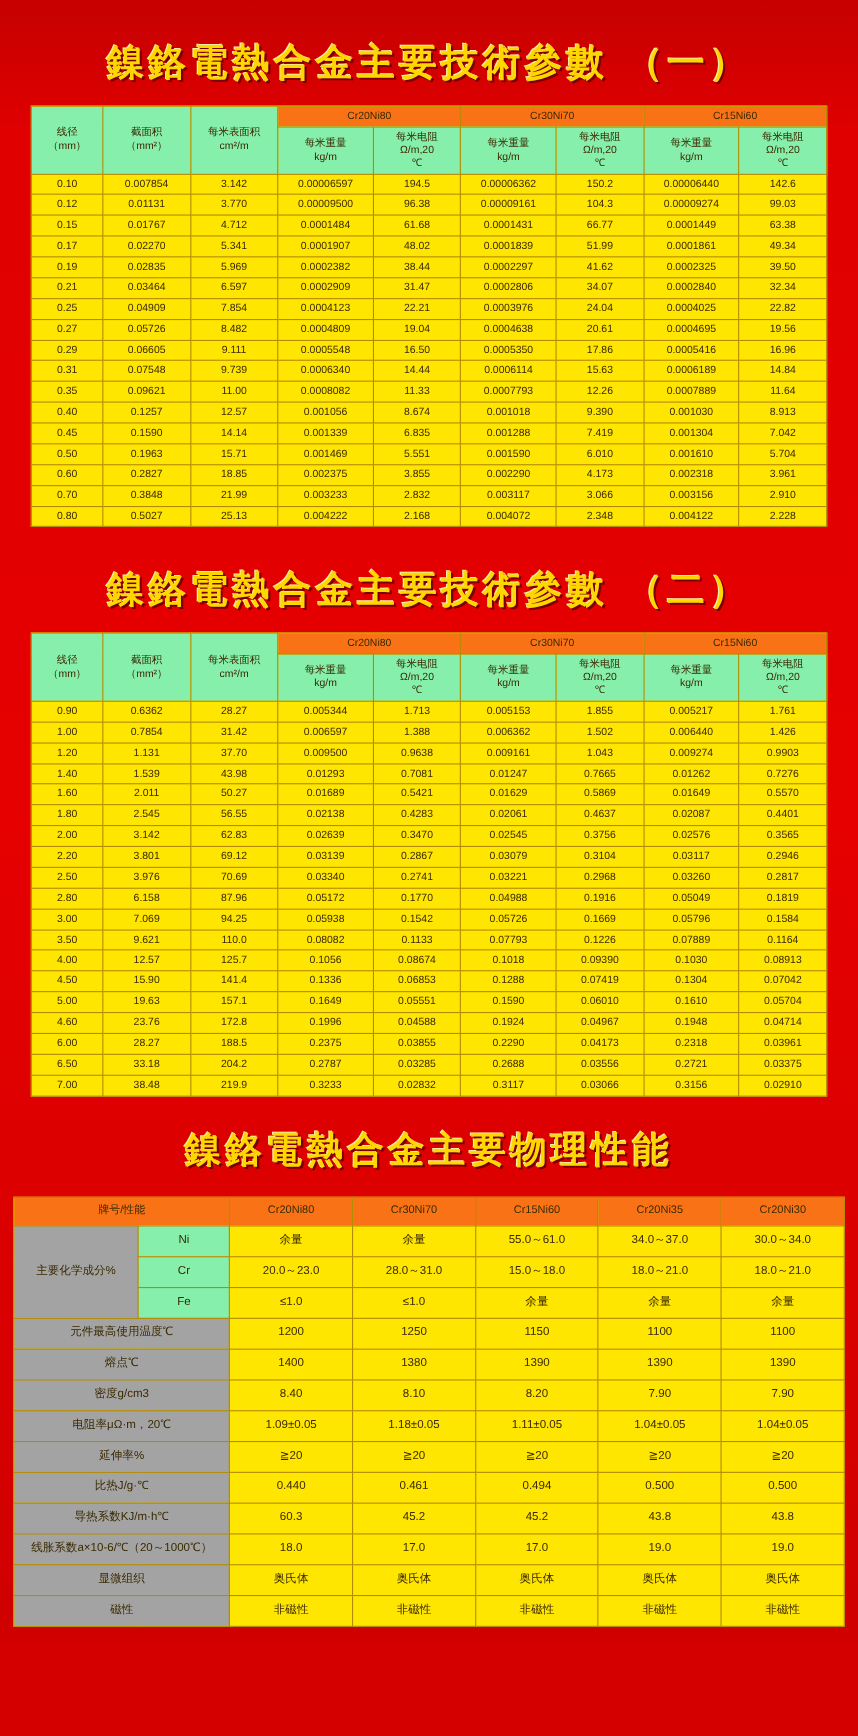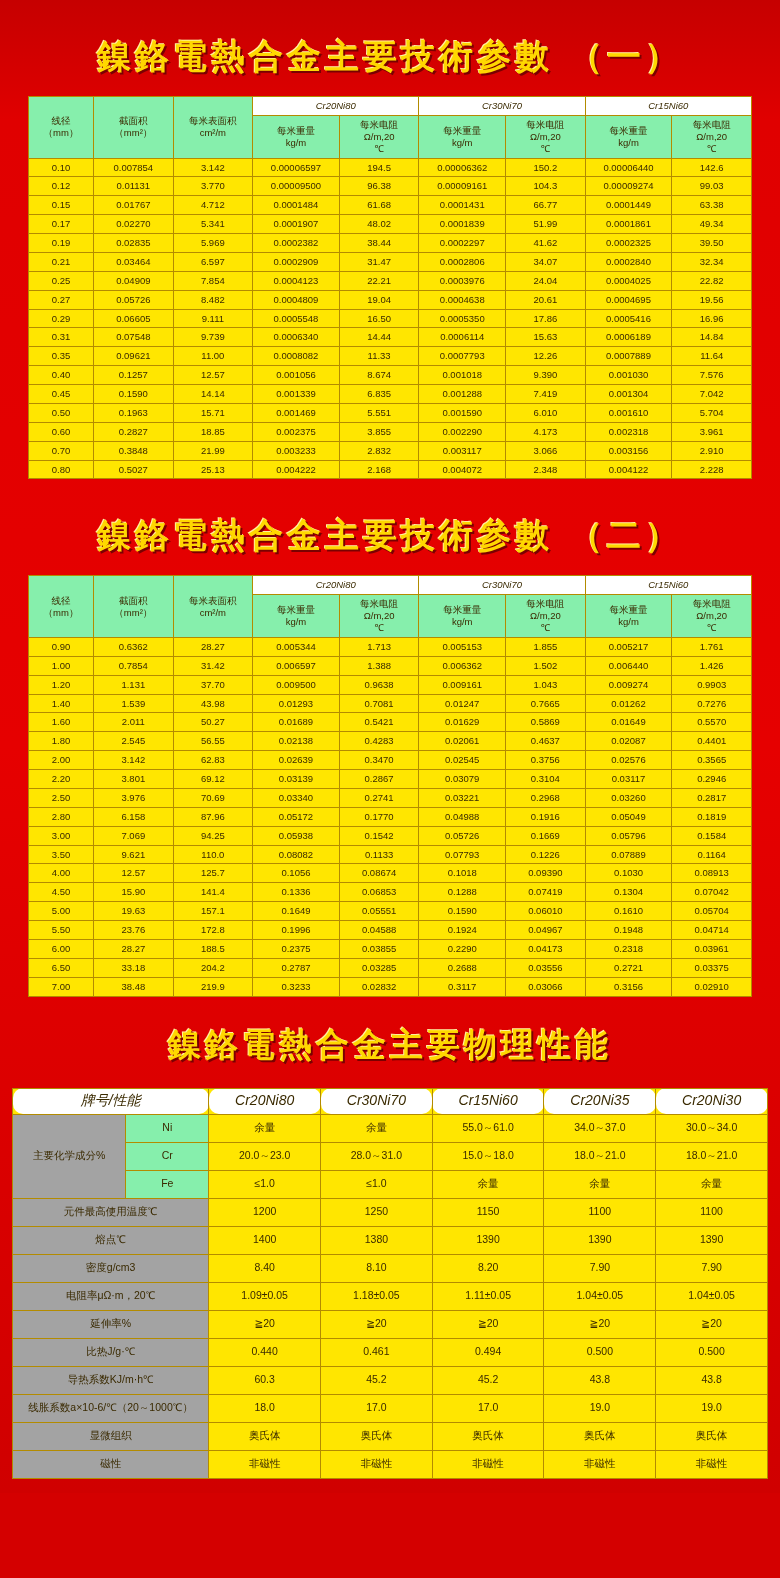--- a/index.html
+++ b/index.html
@@ -41,29 +41,29 @@
     padding: 3px 1px;
     line-height: 1.25;
     font-weight: normal;
   }
   thead td, thead th {
     background: #86efac;
     font-size: 9.5px;
     color: #3a2a00;
   }
   tbody td { height: 18px; }
-  .grp { background: #ffffff; font-style: italic; }
+  .grp { background: #f97316; }
 
   
   .phys td {
     font-size: 10.5px;
     height: 28px;
     padding: 3px 2px;
   }
-  .phys thead td { font-size: 14px; height: 26px; border-radius: 10px; }
+  .phys thead td { font-size: 10px; height: 26px; }
   .phys .rowlabel { background: #a3a3a3; }
   .phys .sub { background: #86efac; }
 </style>
 </head>
 <body>
 
 <div class="title title-1">鎳鉻電熱合金主要技術參數 （一）</div>
 
 <div class="table-wrap">
   <table>
@@ -250,21 +250,21 @@
         </tr>
         <tr>
           <td>0.40</td>
           <td>0.1257</td>
           <td>12.57</td>
           <td>0.001056</td>
           <td>8.674</td>
           <td>0.001018</td>
           <td>9.390</td>
           <td>0.001030</td>
-          <td>7.576</td>
+          <td>8.913</td>
         </tr>
         <tr>
           <td>0.45</td>
           <td>0.1590</td>
           <td>14.14</td>
           <td>0.001339</td>
           <td>6.835</td>
           <td>0.001288</td>
           <td>7.419</td>
           <td>0.001304</td>
@@ -541,21 +541,21 @@
           <td>19.63</td>
           <td>157.1</td>
           <td>0.1649</td>
           <td>0.05551</td>
           <td>0.1590</td>
           <td>0.06010</td>
           <td>0.1610</td>
           <td>0.05704</td>
         </tr>
         <tr>
-          <td>5.50</td>
+          <td>4.60</td>
           <td>23.76</td>
           <td>172.8</td>
           <td>0.1996</td>
           <td>0.04588</td>
           <td>0.1924</td>
           <td>0.04967</td>
           <td>0.1948</td>
           <td>0.04714</td>
         </tr>
         <tr>

